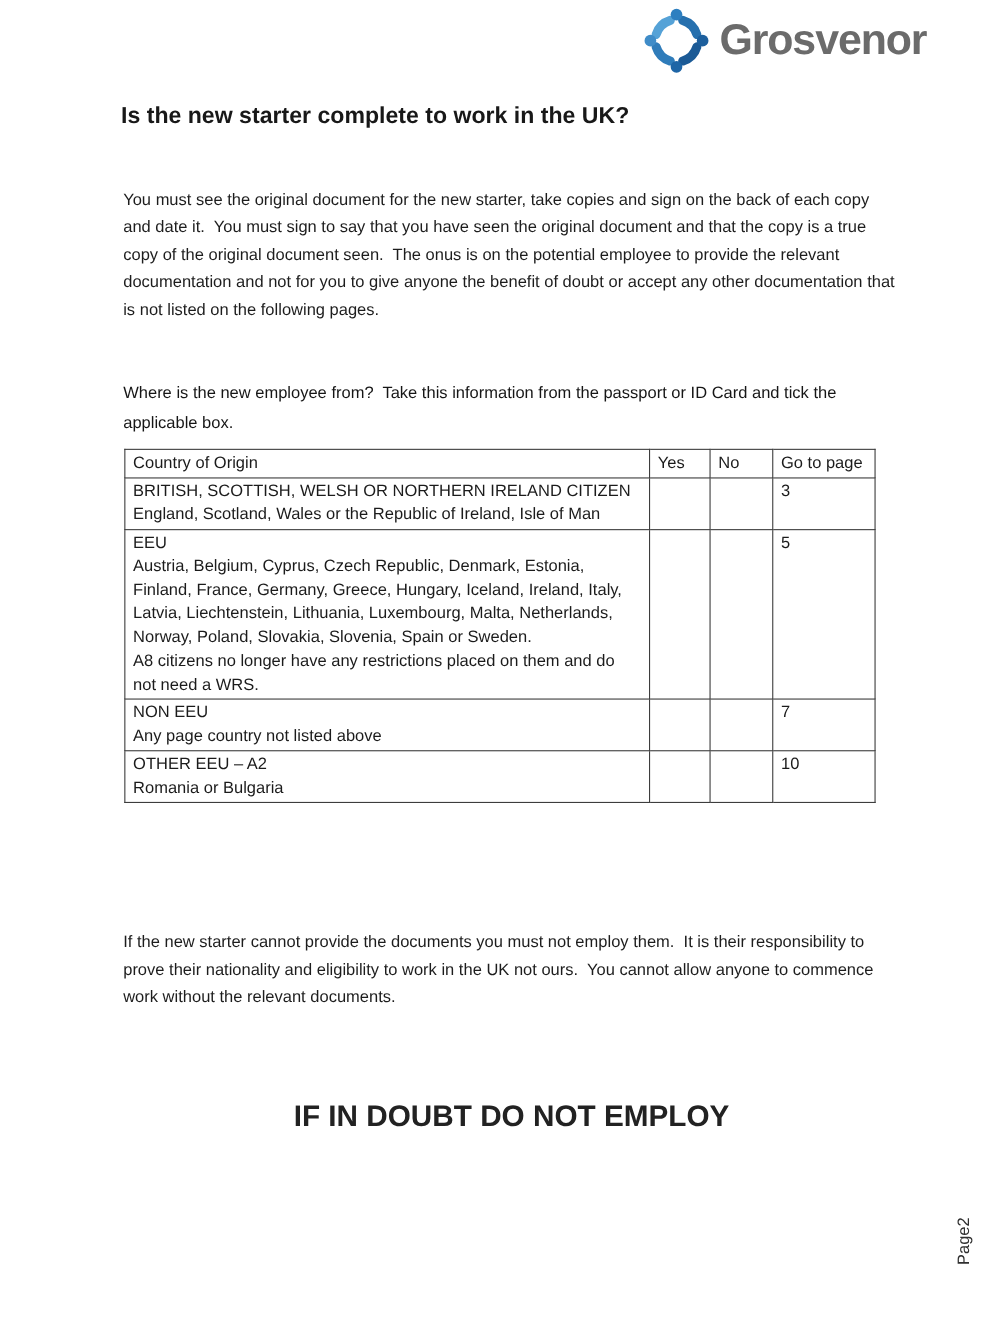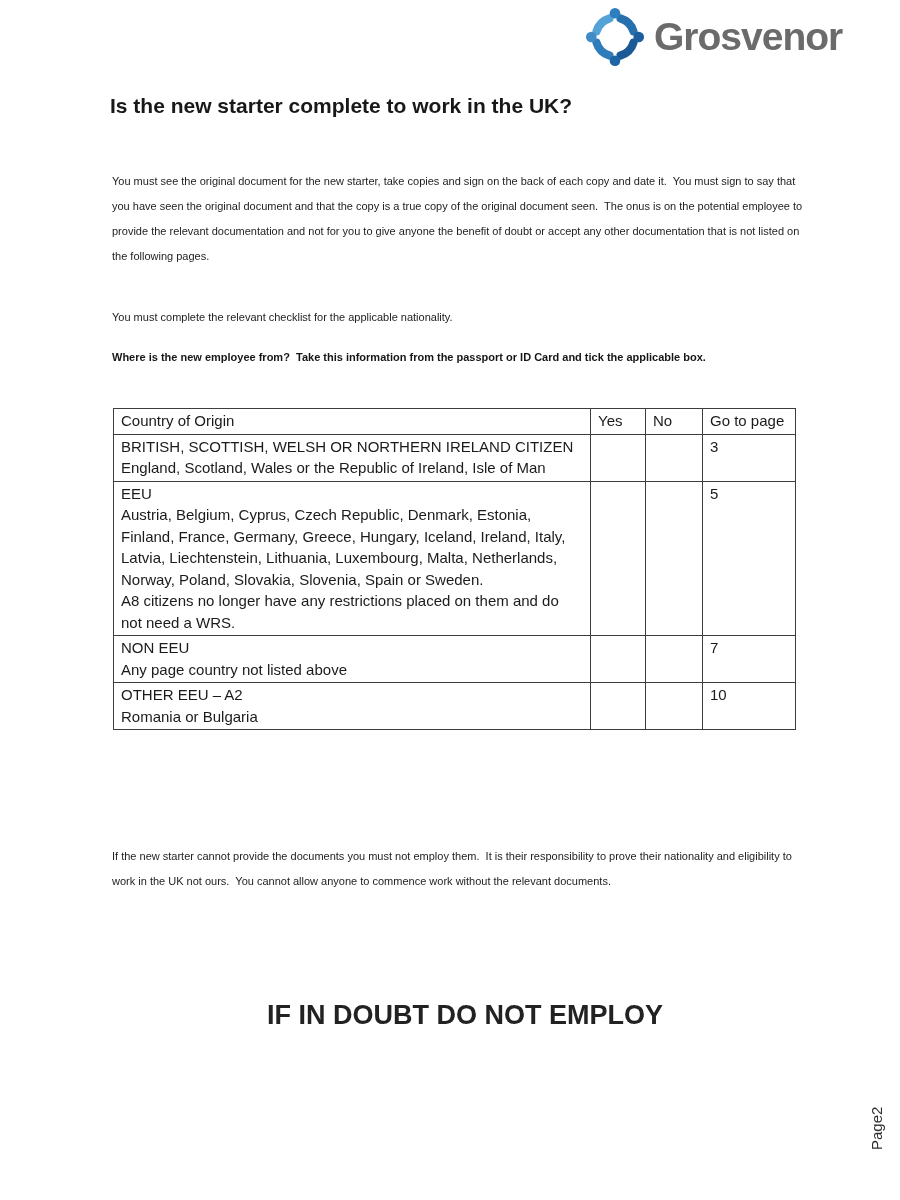--- a/index.html
+++ b/index.html
@@ -42,28 +42,28 @@
     left: 110px;
     width: 720px;
     font-size: 21px;
     font-weight: bold;
     color: #181818;
   }
   .para {
     position: absolute;
     left: 112px;
     width: 704px;
-    font-size: 11px;
+    font-size: 15px;
     line-height: 25px;
     color: #1d1d1d;
     white-space: pre-wrap;
     margin-top: 39px;
   }
   .para.bold {
-    font-weight: bold;
+    font-weight: normal;
     line-height: 27px;
     color: #161616;
   }
   #p1 { top: 130px; }
   #p2 { top: 266px; }
   #heading-bold { top: 305px; }
   #p3 { top: 740px; }
   #p4 { top: 805px; }
   #p5 { top: 893px; }
 
@@ -131,21 +131,20 @@
       <circle cx="56.5" cy="32" r="5.5" fill="#1d5f9d"></circle>
       <circle cx="32" cy="56.5" r="5.5" fill="#1e65a6"></circle>
       <circle cx="7.5" cy="32" r="5.5" fill="#3f8cc8"></circle>
     </svg>
     <span class="logo-text">Grosvenor</span>
   </div>
 
   <h1 class="doc-title">Is the new starter complete to work in the UK?</h1>
 
   <p class="para" id="p1">You must see the original document for the new starter, take copies and sign on the back of each copy and date it.  You must sign to say that you have seen the original document and that the copy is a true copy of the original document seen.  The onus is on the potential employee to provide the relevant documentation and not for you to give anyone the benefit of doubt or accept any other documentation that is not listed on the following pages.</p>
-  <p class="para" id="p2">You must complete the relevant checklist for the applicable nationality.</p>
   <p class="para bold" id="heading-bold">Where is the new employee from?  Take this information from the passport or ID Card and tick the applicable box.</p>
 
   <table class="origin-table">
     <colgroup>
       <col style="width:477px">
         <col style="width:55px">
         <col style="width:57px">
         <col style="width:93px">
     </colgroup>
     <thead>

